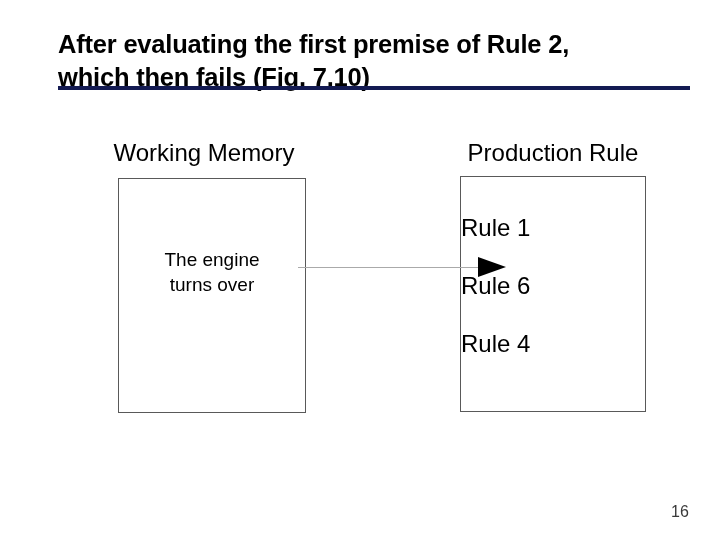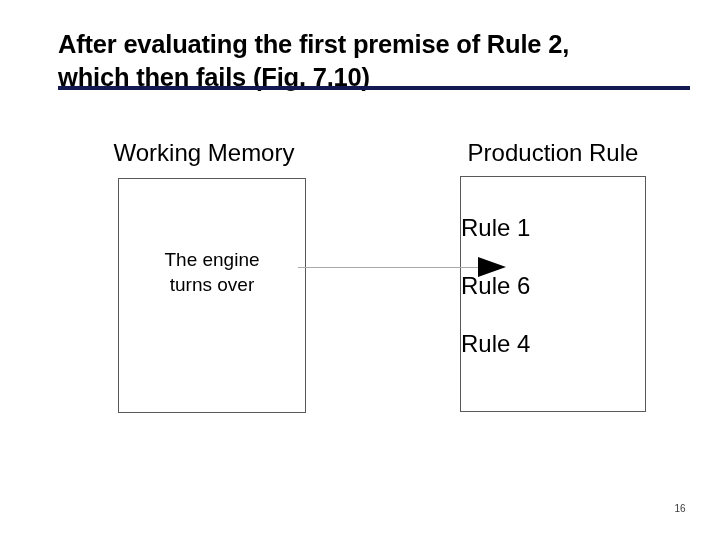--- a/index.html
+++ b/index.html
@@ -129,21 +129,21 @@
     border-left: 28px solid #000000;
   }
 
   
   .page-number {
     position: absolute;
     left: 660px;
     top: 503px;
     width: 40px;
     text-align: center;
-    font-size: 10px;
+    font-size: 16px;
     color: #3a3a3a;
   }
 </style>
 </head>
 <body>
 
 <div class="slide">
 
   <div class="title-block">
     <div class="title-text">After evaluating the first premise of Rule 2,

